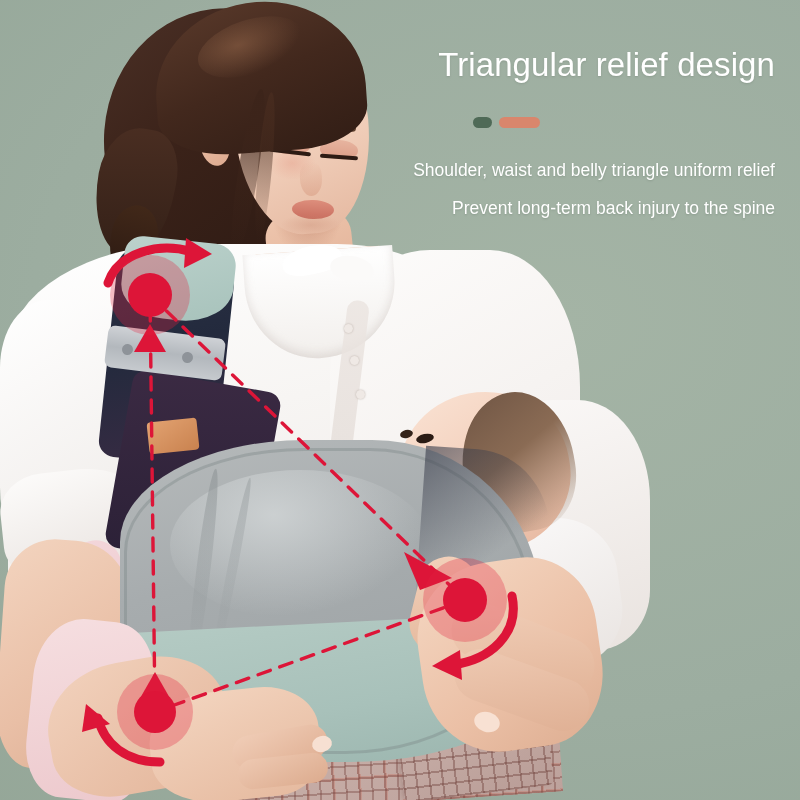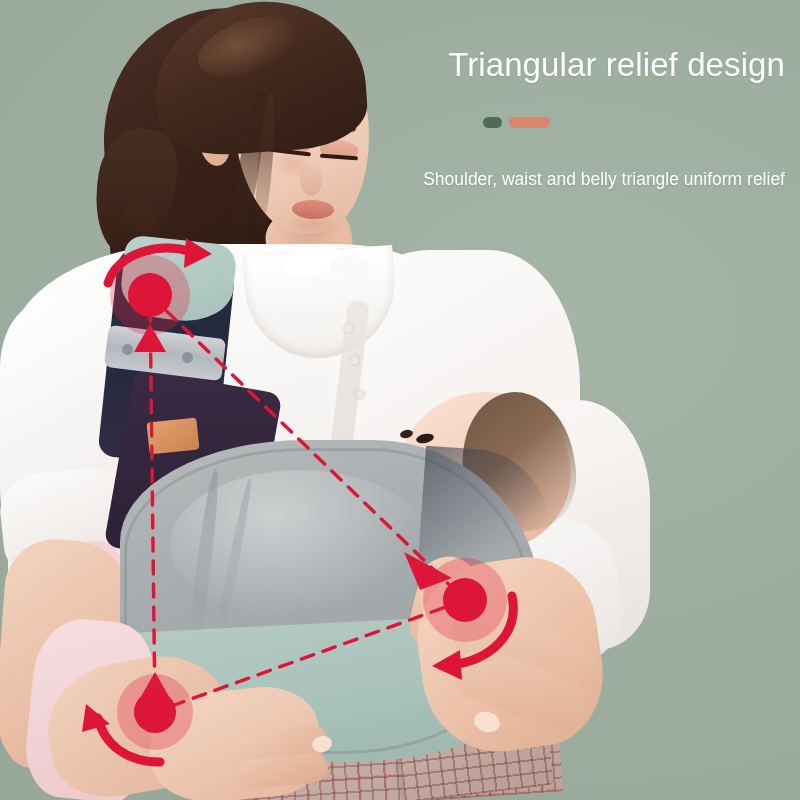--- a/index.html
+++ b/index.html
@@ -19,21 +19,21 @@
   
   .bg {
     position: absolute;
     inset: 0;
     background: radial-gradient(ellipse 120% 90% at 70% 40%, #a4b4a5 0%, #9cada0 55%, #93a596 100%);
   }
 
   
   .copy {
     position: absolute;
-    right: 15px;
+    right: 25px;
     top: 48px;
     width: 420px;
     text-align: right;
     color: #ffffff;
   }
   .headline-1, .headline-2 {
     font-size: 33px;
     line-height: 1.05;
     font-weight: 400;
     letter-spacing: .1px;
@@ -55,21 +55,21 @@
     border-radius: 6px;
     background: #4f6a57;
   }
   .pill-lg {
     width: 41px; height: 11px;
     border-radius: 6px;
     background: #d9866c;
   }
 
   .sub {
-    margin-top: 43px;
+    margin-top: 34px;
     font-size: 17.5px;
     line-height: 1.0;
     white-space: nowrap;
     text-shadow: 0 1px 2px rgba(90,105,92,.3);
   }
   .sub-2 { margin-top: 21px; }
 
   
   .photo { position: absolute; inset: 0; }
   .ph { position: absolute; }
@@ -705,15 +705,16 @@
 
   <div class="copy">
     <div class="headline-1">Triangular relief design</div>
 
     <div class="divider">
       <span class="pill-sm"></span>
       <span class="pill-lg"></span>
     </div>
 
     <div class="sub">Shoulder, waist and belly triangle uniform relief</div>
+    <div class="sub sub-2">Prevent long-term back injury to the spine</div>
   </div>
 
 </div>
 
 </body></html>

